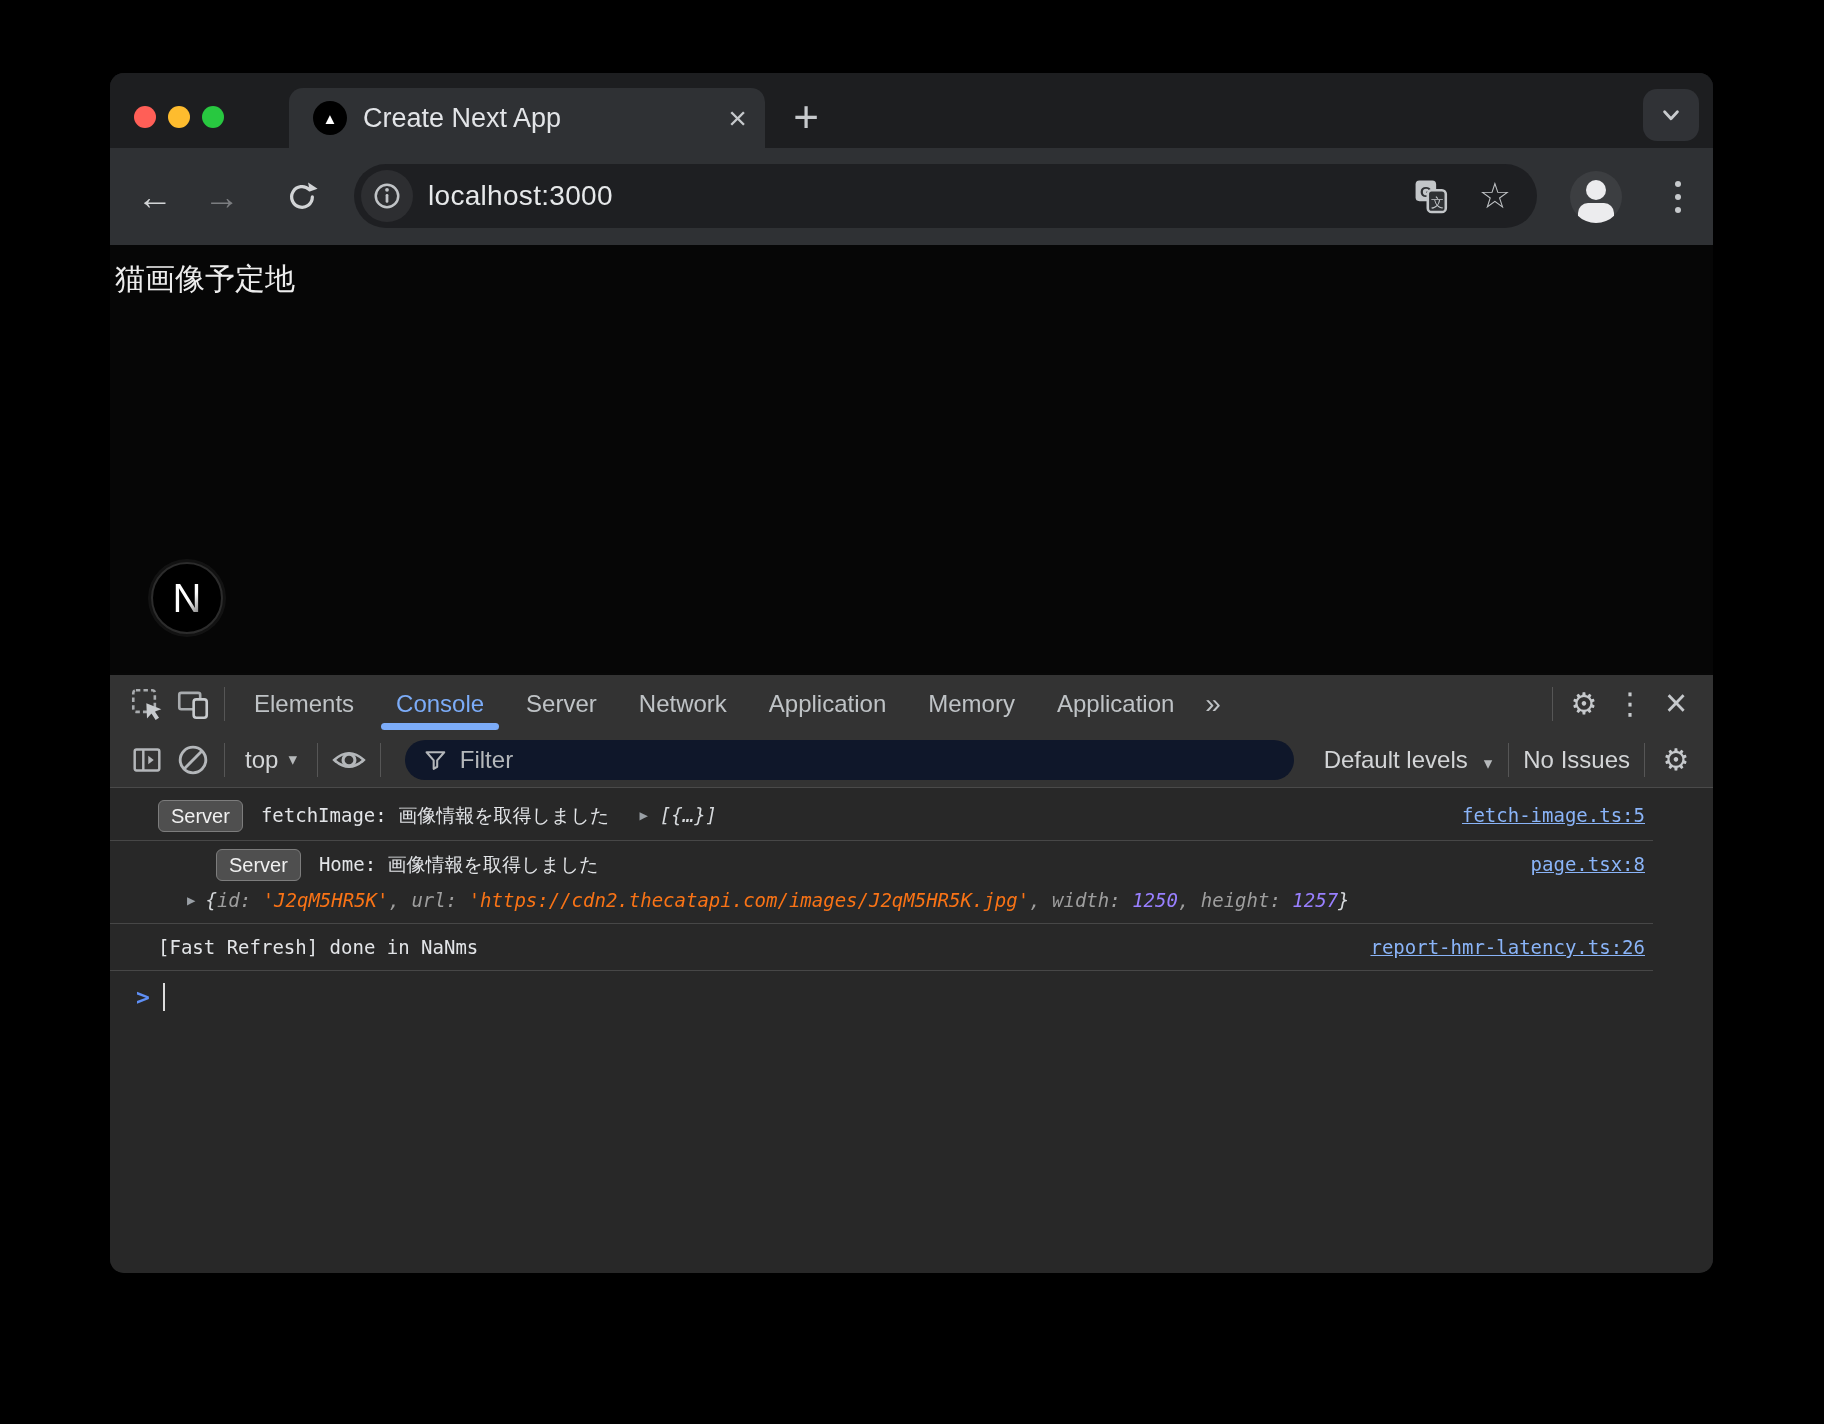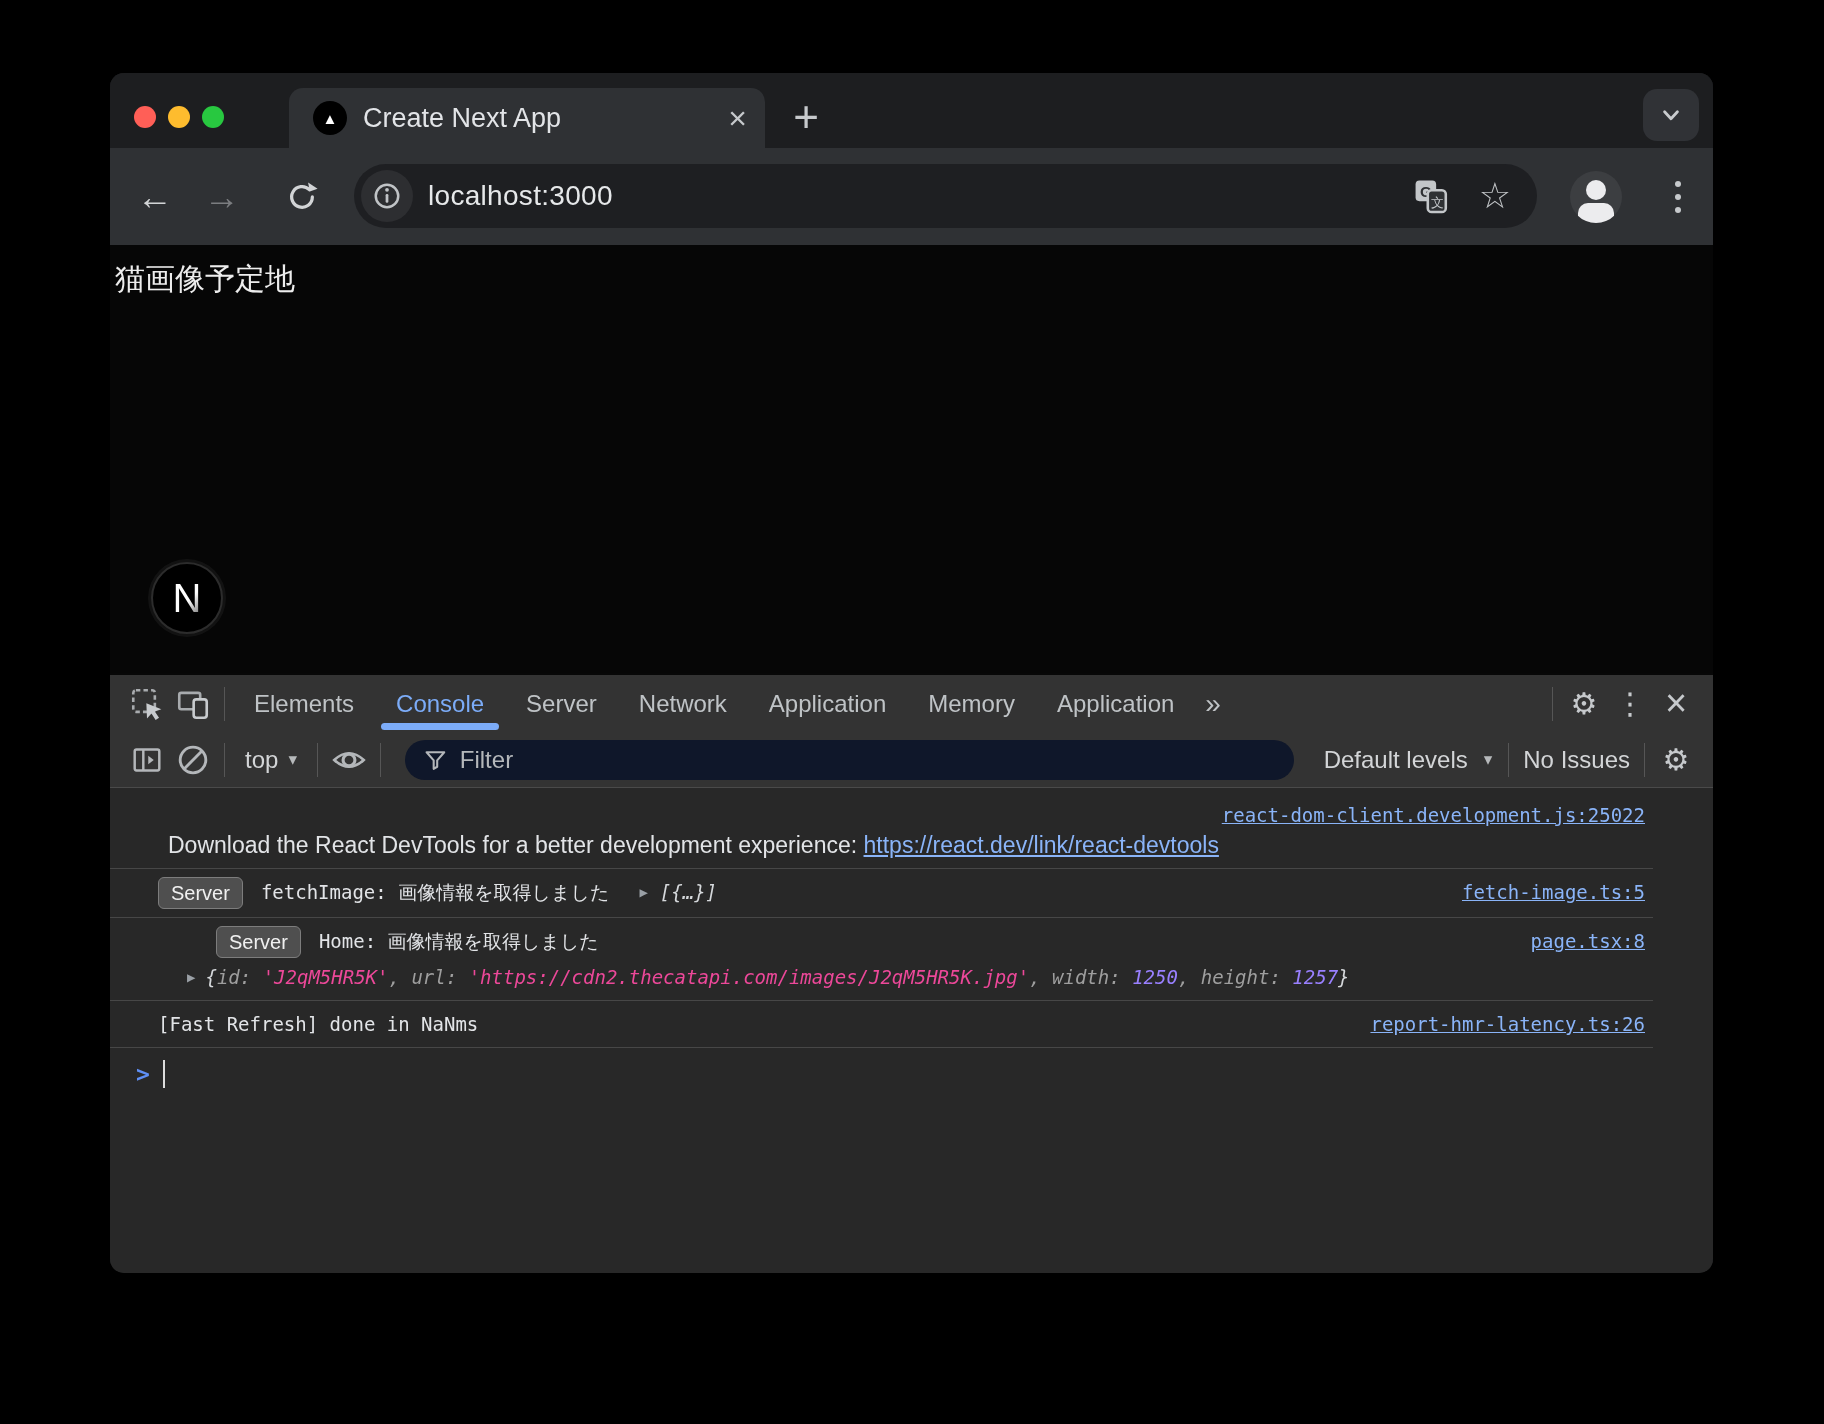--- a/index.html
+++ b/index.html
@@ -80,21 +80,21 @@
   .dt-toolbar { height:56px; background:#333; border-bottom:1px solid #4a4a4a; display:flex;
                 align-items:center; padding:0 14px; flex:none; }
   .ctx { display:flex; align-items:center; gap:10px; padding:0 12px; font-size:24px; color:#d3d5d7; }
   .caret { font-size:17px; color:#b6b9bb; }
   .filter-pill { flex:1; height:40px; margin:0 16px; background:#0f172a; border-radius:21px;
                  display:flex; align-items:center; gap:12px; padding:0 18px; }
   .filter-input { background:transparent; border:none; outline:none; color:#d3d5d7; font-size:24px;
                   font-family:"Liberation Sans",sans-serif; width:100%; }
   .filter-input::placeholder { color:#b4b7ba; opacity:1; }
   .tb-label { font-size:24px; color:#d3d5d7; white-space:nowrap; padding:0 6px; }
-  .levels { display:flex; align-items:center; gap:10px; padding:0 8px; }
+  .levels { display:flex; align-items:flex-end; gap:10px; padding:0 8px; }
 
   
   .console { flex:1; padding-top:4px; font-family:"DejaVu Sans Mono", monospace; font-size:19px;
              color:#e2e4e7; overflow:hidden; }
   .rows { margin-right:60px; }
   .crow { border-bottom:1px solid #474747; padding:8px 8px 8px 58px; line-height:30px; }
   .flexline { display:flex; align-items:flex-start;padding-left:48px; }
   .src-line { text-align:right; }
   .srclink { color:#8ab4f8; text-decoration:underline; white-space:nowrap; }
   .srclink.auto { margin-left:auto; padding-left:20px; }
@@ -102,21 +102,21 @@
   .msg-link { color:#8ab4f8; text-decoration:underline; }
   .badge { font-family:"Liberation Sans",sans-serif; font-size:20px; color:#f0f0f0; background:#4f4f4f;
            border:1px solid #7d7d7d; border-radius:6px; padding:0 12px; height:32px; line-height:30px;
            margin-right:18px; flex:none; }
   .expand { color:#9aa0a6; font-size:14px; line-height:30px; flex:none; }
   .expand.inline { margin:0 12px 0 30px; }
   .expand.obj { margin-left:19px; margin-right:10px; }
   .preview { font-style:italic; color:#d5d8db; }
   .obj-line { display:flex; margin-top:4px; font-style:italic; }
   .tok-brace { color:#d5d8db; } .tok-key { color:#9e9e9e; } .tok-punc { color:#9e9e9e; }
-  .tok-string { color:#ec4899; } .tok-number { color:#9980ff; }
+  .tok-string { color:#f97316; } .tok-number { color:#9980ff; }
   .prompt-row { display:flex; align-items:center; padding:12px 8px 0 26px; }
   .prompt { color:#5f8ff5; font-size:23px; font-weight:bold; }
   .cursor-bar { width:2px; height:28px; background:#dcdcdc; margin-left:13px; animation:blink 1.1s step-end infinite; }
   @keyframes blink { 50% { opacity:0; } }
 
   svg { display:block; }
 </style>
 </head>
 <body>
 
@@ -258,28 +258,20 @@
         </span>
         <span class="vsep"></span>
         <span class="tb-label">No Issues</span>
         <span class="vsep"></span>
         <span class="glyph-btn">⚙</span>
       </div>
 
       <div class="console">
         <div class="rows">
 
-          <div class="crow">
-            <div class="src-line">
-              <a class="srclink">react-dom-client.development.js:25022</a>
-            </div>
-            <div class="sans-msg">
-              <span>Download the React DevTools for a better development experience: </span><a class="msg-link">https://react.dev/link/react-devtools</a>
-            </div>
-          </div>
 
           <div class="crow flexline">
             <span class="badge">Server</span>
             <span>fetchImage: 画像情報を取得しました</span>
             <span class="expand inline">▶</span>
             <span class="preview">[{…}]</span>
             <a class="srclink auto">fetch-image.ts:5</a>
           </div>
 
           <div class="crow">

